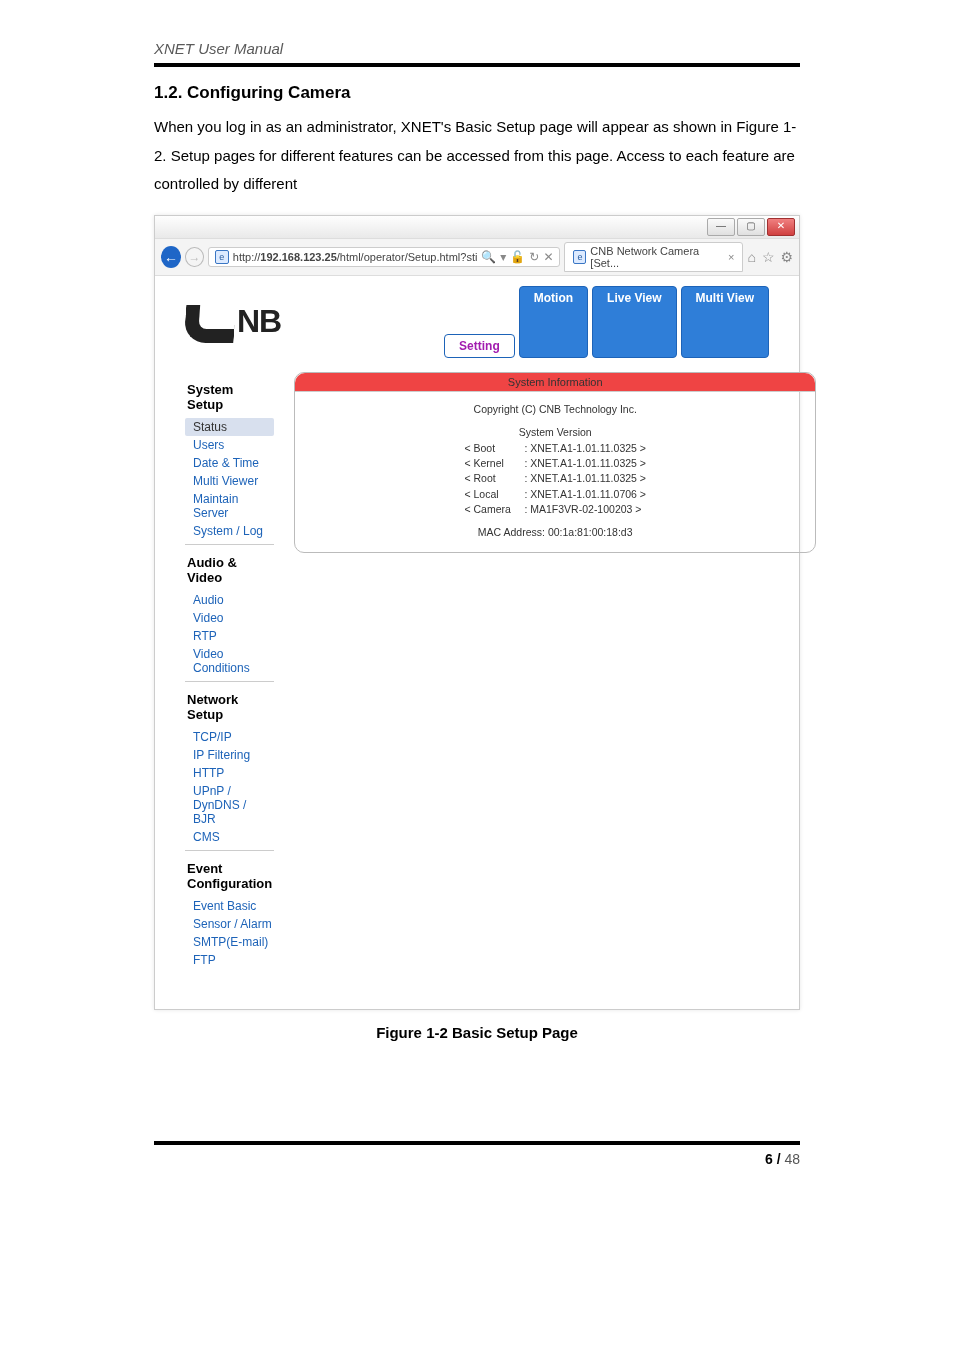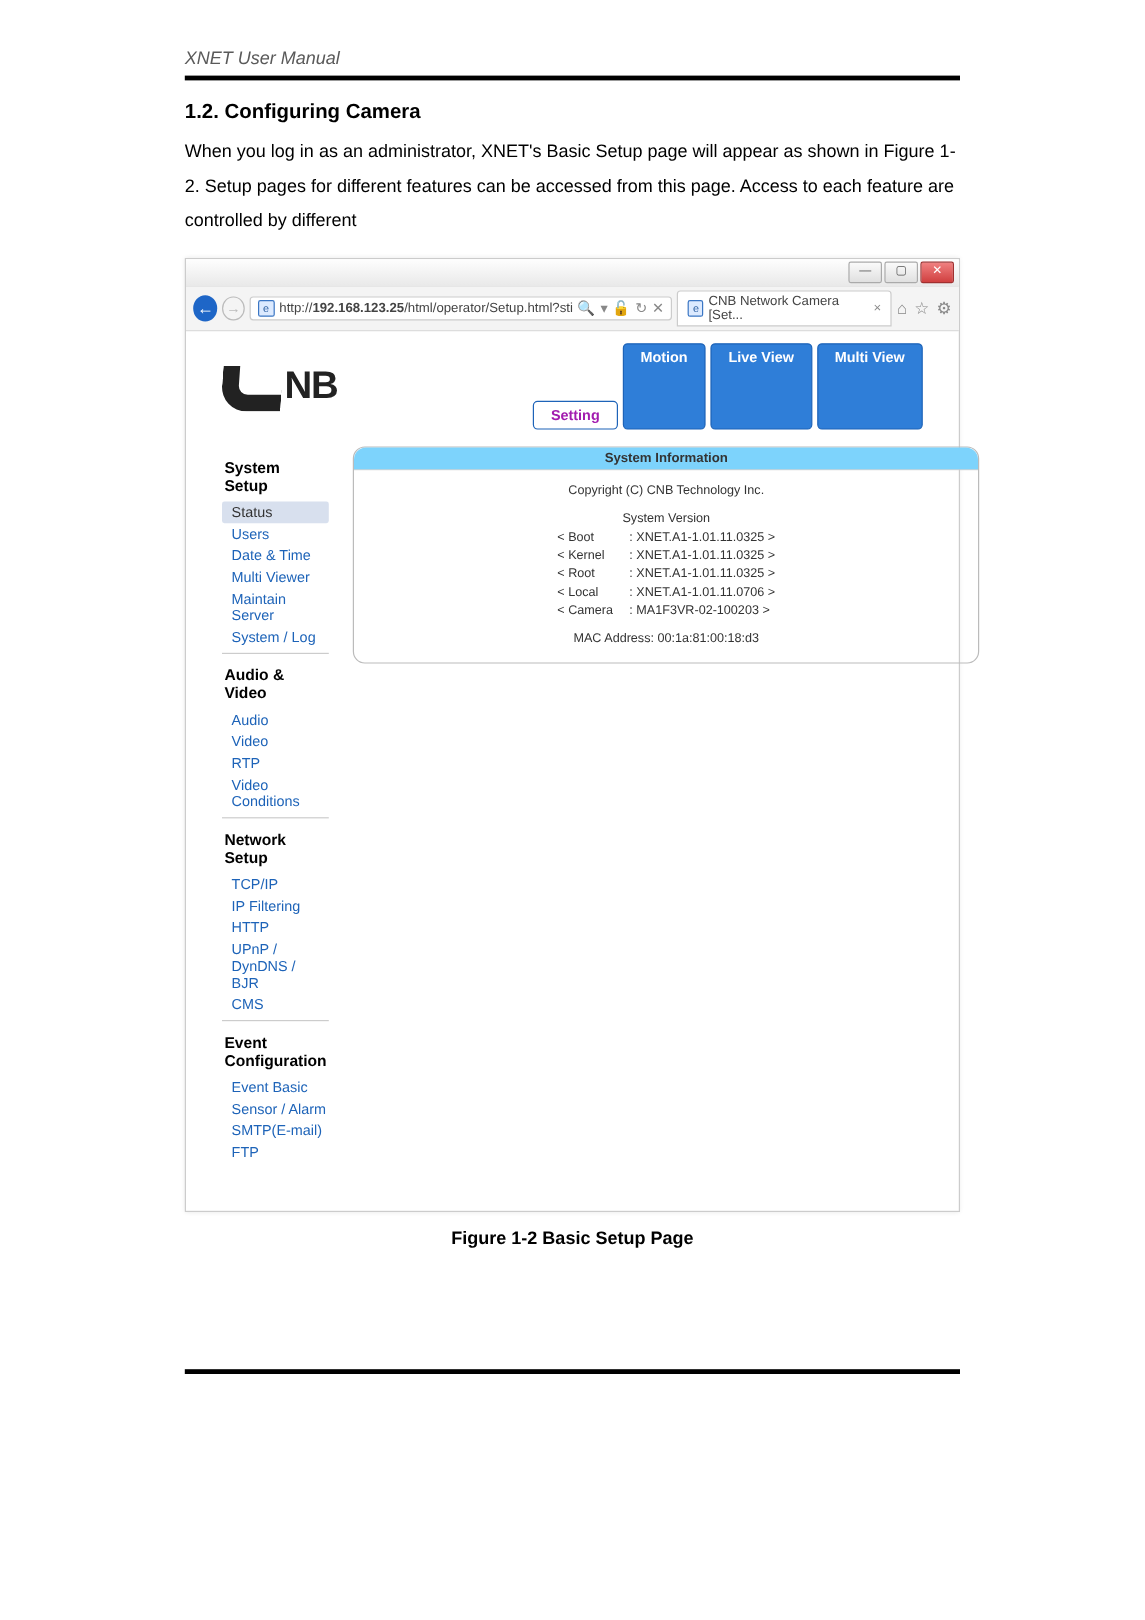--- a/index.html
+++ b/index.html
@@ -245,23 +245,23 @@
   }
   .panel-box {
     border: 1px solid #bbb;
     border-radius: 10px;
     padding: 0;
     width: 520px;
   }
   .panel-header {
     text-align: center;
     font-size: 11px;
-    font-weight: bold;
+    font-weight: normal;
     color: #333;
-    background: #7dd3fc;
+    background: #ef4444;
     border-bottom: 1px solid #ccc;
     border-radius: 10px 10px 0 0;
     padding: 3px 0;
   }
   .panel-body {
     font-size: 10.5px;
     color: #333;
     padding: 10px 30px 12px 30px;
     text-align: center;
     line-height: 1.45;
@@ -433,13 +433,16 @@
             </div>
           </div>
         </div>
       </div>
     </div>
   </div>
 
   <div class="caption">Figure 1-2 Basic Setup Page</div>
 
   <hr class="thick-bottom">
+  <div class="page-num">
+    <b>6 /</b><span> 48</span>
+  </div>
 </div>
 
 </body></html>

